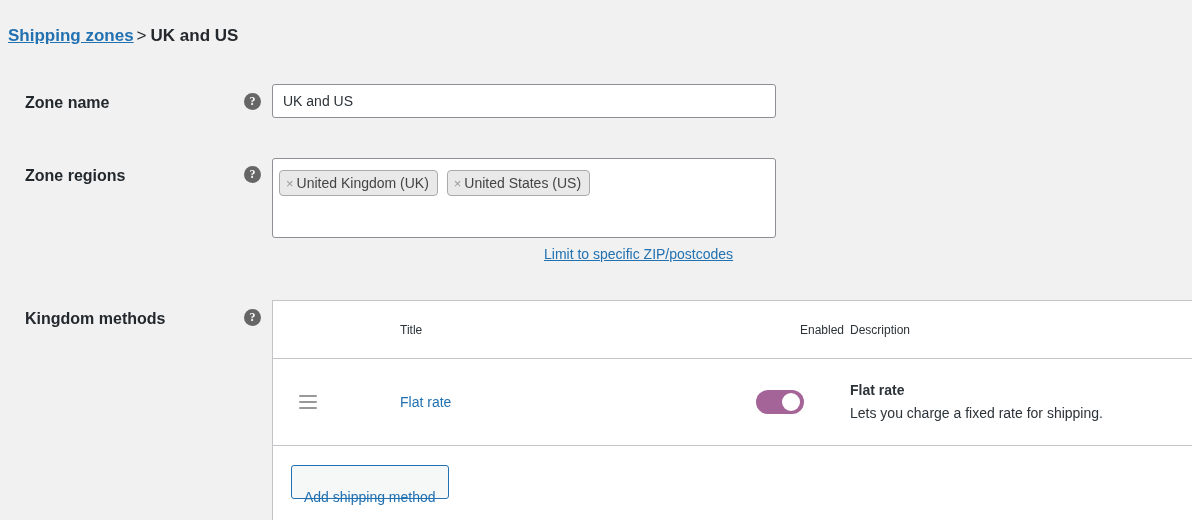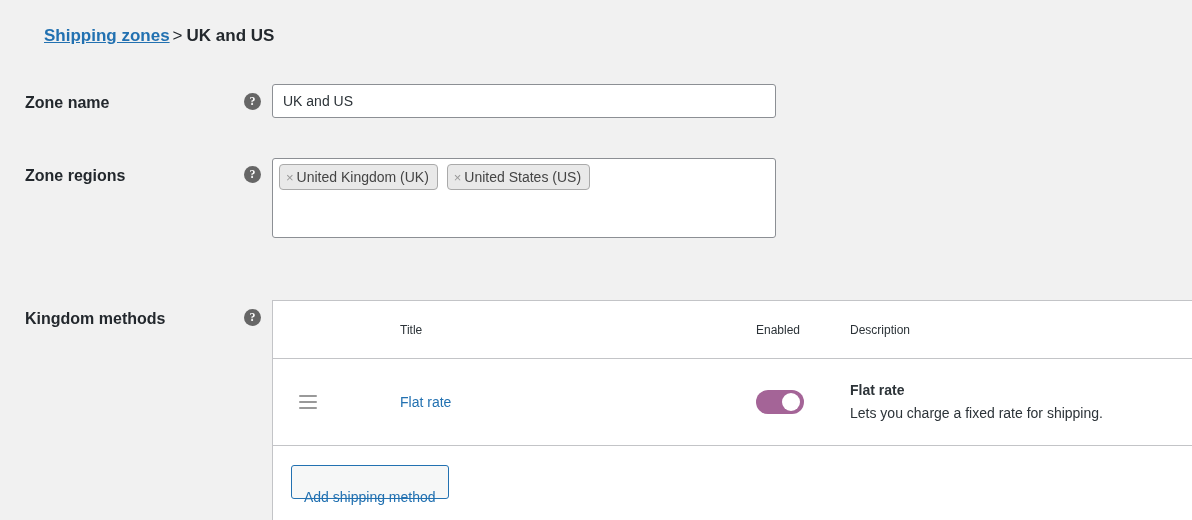--- a/index.html
+++ b/index.html
@@ -19,21 +19,20 @@
 
   
   .breadcrumb {
     position: absolute;
     left: 8px;
     top: 22px;
     font-size: 17px;
     line-height: 28px;
     color: #23282d;
     white-space: nowrap;
-    margin-left: 36px;
   }
   .breadcrumb a {
     color: #2271b1;
     text-decoration: underline;
     font-weight: 600;
   }
   .breadcrumb .sep {
     color: #23282d;
     margin: 0 4px 0 3px;
   }
@@ -109,21 +108,21 @@
   }
 
   
   .multiselect {
     box-sizing: border-box;
     width: 504px;
     height: 80px;
     border: 1px solid #8c8f94;
     border-radius: 3px;
     background: #fff;
-    padding: 5px 5px 0 6px;
+    padding: 11px 5px 0 6px;
   }
   .tag {
     display: inline-block;
     vertical-align: top;
     box-sizing: border-box;
     height: 26px;
     margin: 0 5px 5px 0;
     padding: 2px 8px 2px 6px;
     background: #e9e9e9;
     border: 1px solid #aaa;
@@ -182,21 +181,21 @@
     vertical-align: middle;
     border-bottom: 1px solid #c3c4c7;
     height: 86px;
   }
   .col-sort   { width: 62px; }
   .col-title  { width: 356px; }
   .col-toggle { width: 88px; }
   .col-desc   { width: 454px; }
 
   th.col-title  { padding-left: 65px; }
-  th.col-toggle { padding-left: 0; }
+  th.col-toggle { padding-left: 0; text-align: right; }
   th.col-desc   { padding-left: 6px; }
 
   .sort-handle {
     width: 18px;
     height: 14px;
     margin-left: 26px;
     cursor: move;
     display: block;
   }
   .sort-handle span {
@@ -290,20 +289,21 @@
   <div class="help-tip">?</div>
   <div class="field-control">
     <div class="multiselect">
       <span class="tag">
         <span class="tag-remove">×</span><span>United Kingdom (UK)</span>
       </span>
       <span class="tag">
         <span class="tag-remove">×</span><span>United States (US)</span>
       </span>
     </div>
+    <a class="sub-link" href="#">Limit to specific ZIP/postcodes</a>
   </div>
 </div>
 
 <div class="form-row row-methods">
   <div class="field-label">Kingdom methods</div>
   <div class="help-tip">?</div>
 
   <div class="methods-table">
     <table>
       <thead>

